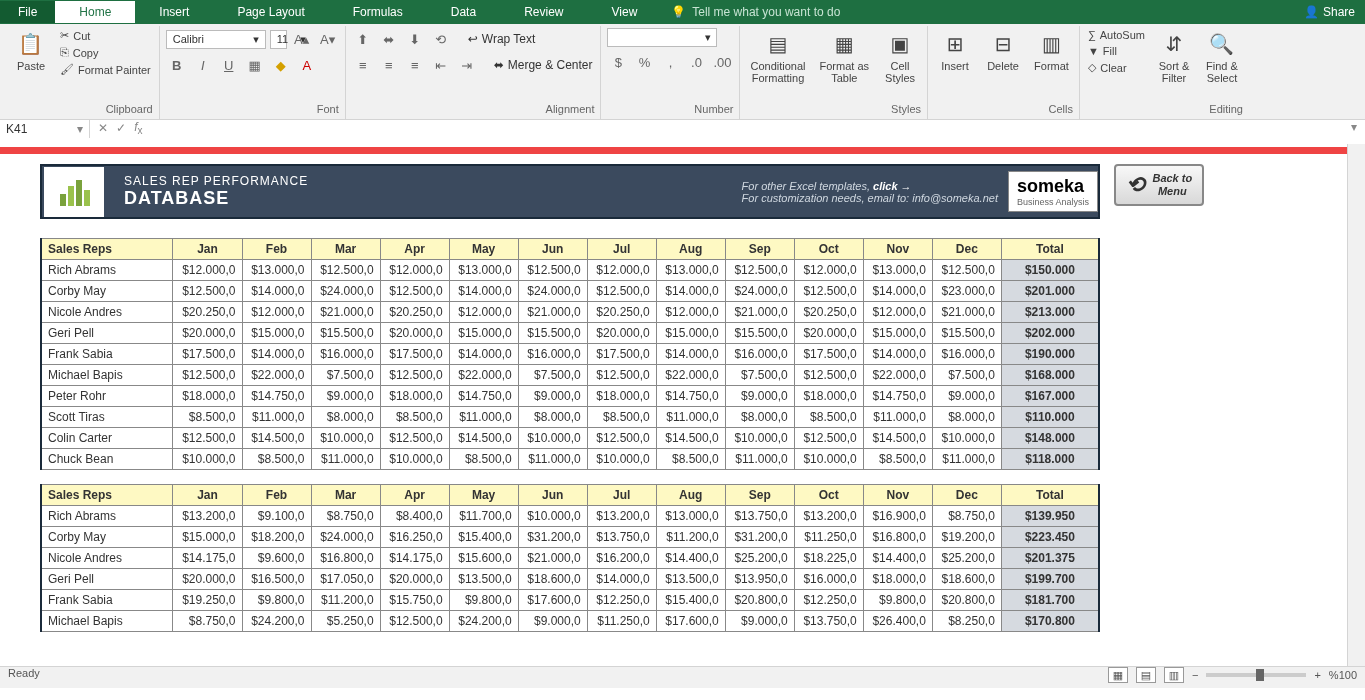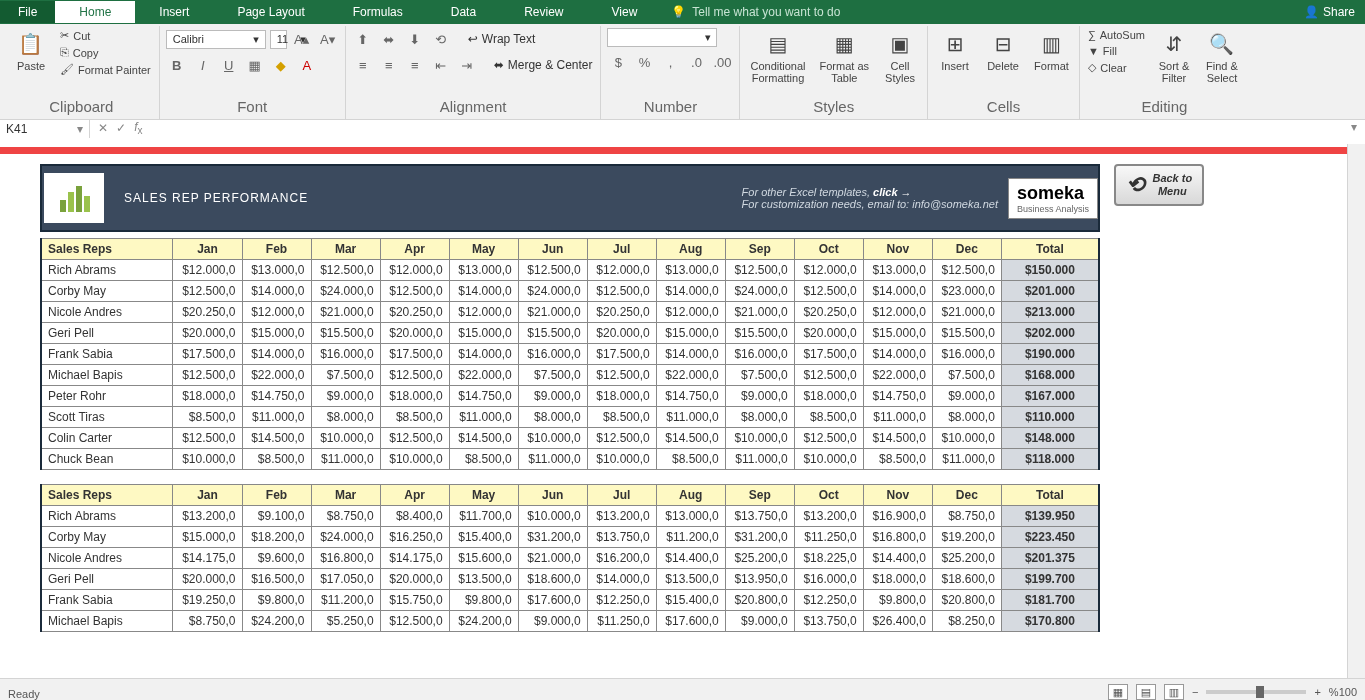--- a/index.html
+++ b/index.html
@@ -5,44 +5,44 @@
 *{box-sizing:border-box;margin:0;padding:0;font-family:"Segoe UI",Tahoma,sans-serif}
 body{background:#fff;overflow:hidden;font-size:12px;color:#333}
 .ribbon-tabs{background:#1e6f41;display:flex;align-items:center;height:24px;color:#fff;font-size:12px}
 .ribbon-tab{padding:4px 24px;cursor:pointer}
 .ribbon-tab.active{background:#fff;color:#217346}
 .ribbon-tab.file{background:#135b31;padding:4px 18px}
 .ribbon-tell{display:flex;align-items:center;gap:6px;margin-left:10px;color:#c7e4d3}
 .ribbon-share{margin-left:auto;display:flex;align-items:center;gap:4px;margin-right:10px;cursor:pointer}
 .ribbon-body{background:#f1f1f1;border-bottom:1px solid #d4d4d4;height:96px;display:flex;padding:2px 0 0 4px}
 .group{border-right:1px solid #d4d4d4;padding:2px 6px;display:flex;flex-direction:column;justify-content:space-between}
-.group-label{text-align:center;font-size:15px;color:#666;padding:2px 0}
+.group-label{text-align:right;font-size:11px;color:#666;padding:2px 0}
 .group-content{display:flex;gap:6px;flex:1;align-items:flex-start}
 .big-btn{display:flex;flex-direction:column;align-items:center;gap:2px;padding:2px 4px;cursor:pointer;font-size:11px;color:#444;text-align:center;min-width:42px}
 .big-icon{width:28px;height:28px;display:flex;align-items:center;justify-content:center;font-size:20px}
 .small-col{display:flex;flex-direction:column;gap:2px;font-size:11px;color:#444}
 .small-row{display:flex;align-items:center;gap:4px;padding:1px 2px;cursor:pointer}
 .font-box,.size-box{border:1px solid #bbb;background:#fff;padding:2px 6px;font-size:11px;display:flex;align-items:center;gap:12px}
 .font-box{width:100px;justify-content:space-between}
 .size-box{width:17px;justify-content:space-between}
 .btn-row{display:flex;gap:4px}
 .tb{width:22px;height:22px;display:flex;align-items:center;justify-content:center;cursor:pointer;color:#666;font-size:13px}
 .name-box-bar{display:flex;align-items:flex-start;border-bottom:7px solid #ef4444;height:34px;background:#fff}
 .name-box{width:90px;border-right:1px solid #d4d4d4;padding:2px 6px;display:flex;align-items:center;justify-content:space-between;font-size:12px}
 .fx-area{display:flex;align-items:center;gap:8px;padding:0 8px;flex:1}
 .fx-btn{color:#888;cursor:pointer;font-size:12px}
 .sheet-area{height:540px;overflow:auto;background:#fff;position:relative;padding:10px 40px}
 .scroll-right{position:fixed;right:0;top:144px;bottom:22px;width:18px;background:#f1f1f1;border-left:1px solid #d4d4d4}
-.status-bar{position:fixed;bottom:0;left:0;right:0;height:22px;background:#f1f1f1;border-top:1px solid #d4d4d4;display:flex;align-items:flex-end;font-size:11px;color:#555;padding:0 8px}
+.status-bar{position:fixed;bottom:12px;left:0;right:0;height:22px;background:#f1f1f1;border-top:1px solid #d4d4d4;display:flex;align-items:flex-start;font-size:11px;color:#555;padding:0 8px}
 .status-right{margin-left:auto;display:flex;align-items:center;gap:8px}
 .view-btn{width:20px;height:16px;border:1px solid #999;cursor:pointer;background:#fff;display:flex;align-items:center;justify-content:center}
 .zoom-slider{width:100px;height:4px;background:#ccc;position:relative}
 .zoom-thumb{position:absolute;left:50%;top:-4px;width:8px;height:12px;background:#666}
 
-.banner{background:#3b4a5e;border:2px solid #1a2a3a;display:flex;align-items:center;height:68px;color:#fff;margin-bottom:6px}
+.banner{background:#3b4a5e;border:2px solid #1a2a3a;display:flex;align-items:center;height:55px;color:#fff;margin-bottom:19px}
 .banner-icon{width:60px;height:50px;background:#fff;margin:2px;display:flex;align-items:center;justify-content:center}
 .banner-icon svg{width:40px;height:40px}
 .banner-title{padding:4px 18px}
 .banner-title .sub{font-size:12px;letter-spacing:1px}
 .banner-title .main{font-size:18px;font-weight:bold;letter-spacing:1px}
 .banner-right{margin-left:auto;text-align:left;padding:4px 10px;font-size:11px;font-style:italic;color:#d0d8e0}
 .banner-right a{color:#fff;font-weight:bold}
 .banner-logo{background:#fff;color:#000;padding:4px 8px;font-weight:bold;font-size:18px;border:1px solid #888}
 .banner-logo .sub{font-size:9px;color:#666;font-weight:normal;text-align:right}
 .back-btn{background:linear-gradient(#f8f8f8,#d8d8d8);border:2px solid #888;border-radius:4px;padding:6px 10px;display:flex;align-items:center;gap:8px;cursor:pointer;margin-left:14px;font-size:11px;font-style:italic;font-weight:bold;color:#333;text-align:center;line-height:1.2}
@@ -281,20 +281,21 @@
     <div class="banner-icon">
      <svg viewBox="0 0 40 40">
               <rect x="6" y="22" width="6" height="12" fill="#7aa23c"></rect>
               <rect x="14" y="14" width="6" height="20" fill="#9ac24c"></rect>
               <rect x="22" y="8" width="6" height="26" fill="#7aa23c"></rect>
               <rect x="30" y="18" width="6" height="16" fill="#9ac24c"></rect>
             </svg>
     </div>
     <div class="banner-title">
      <div class="sub">SALES REP PERFORMANCE</div>
+     <div class="main">DATABASE</div>
     </div>
     <div class="banner-right">
      <div><span>For other Excel templates,</span> <a>click →</a></div>
      <div>For customization needs, email to: info@someka.net</div>
     </div>
     <div class="banner-logo">
      <div>someka</div>
      <div class="sub">Business Analysis</div>
     </div>
    </div>

